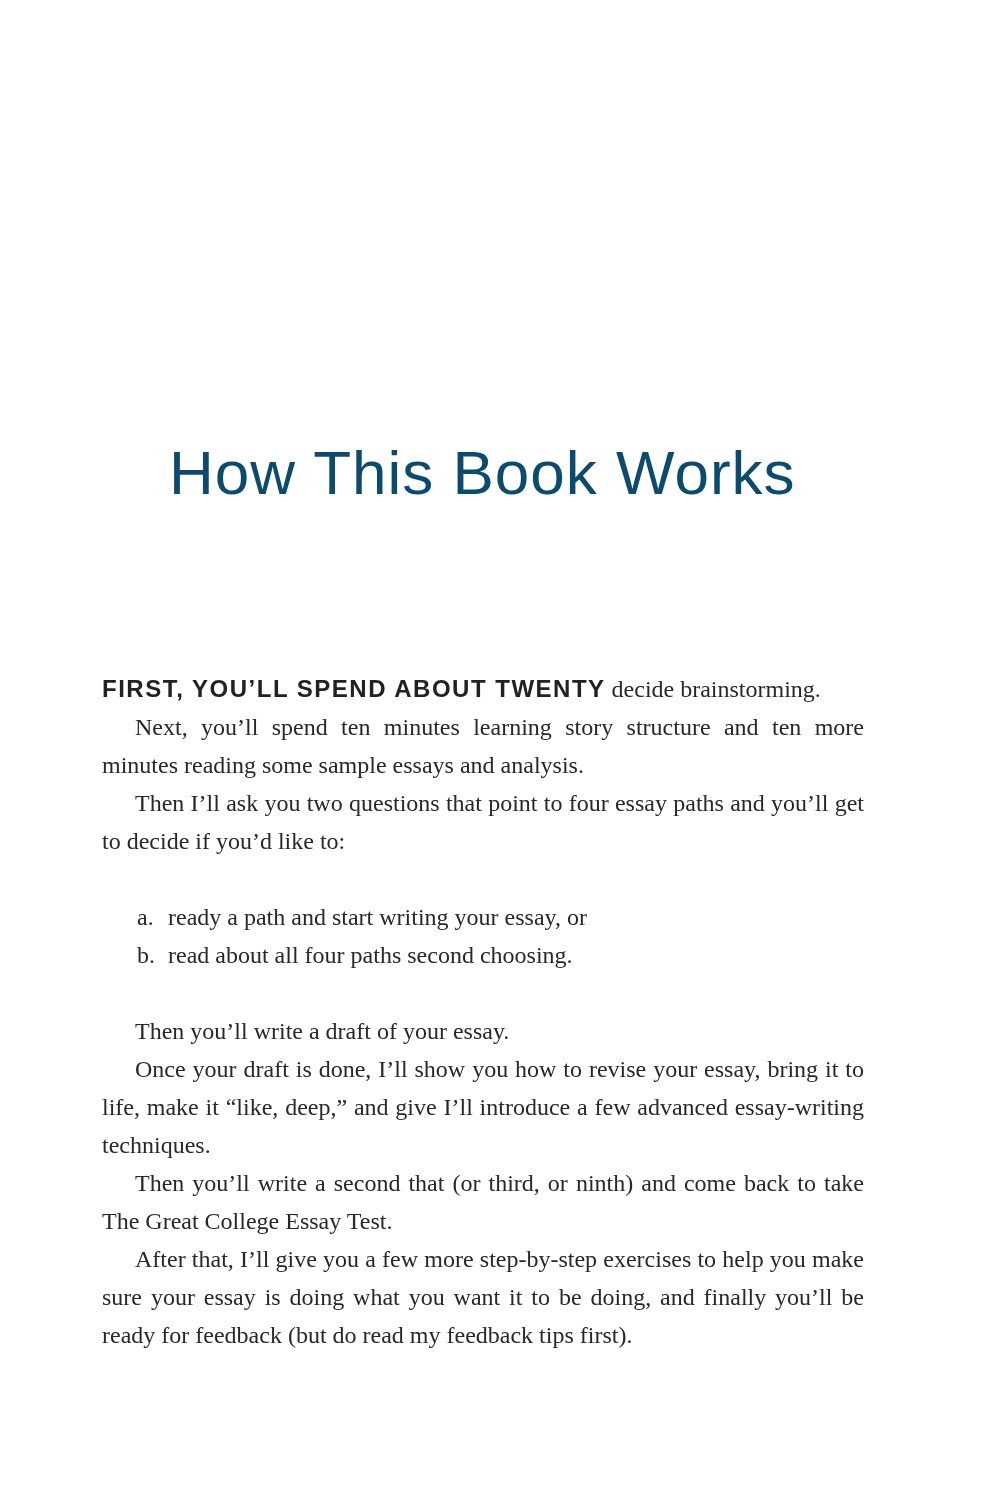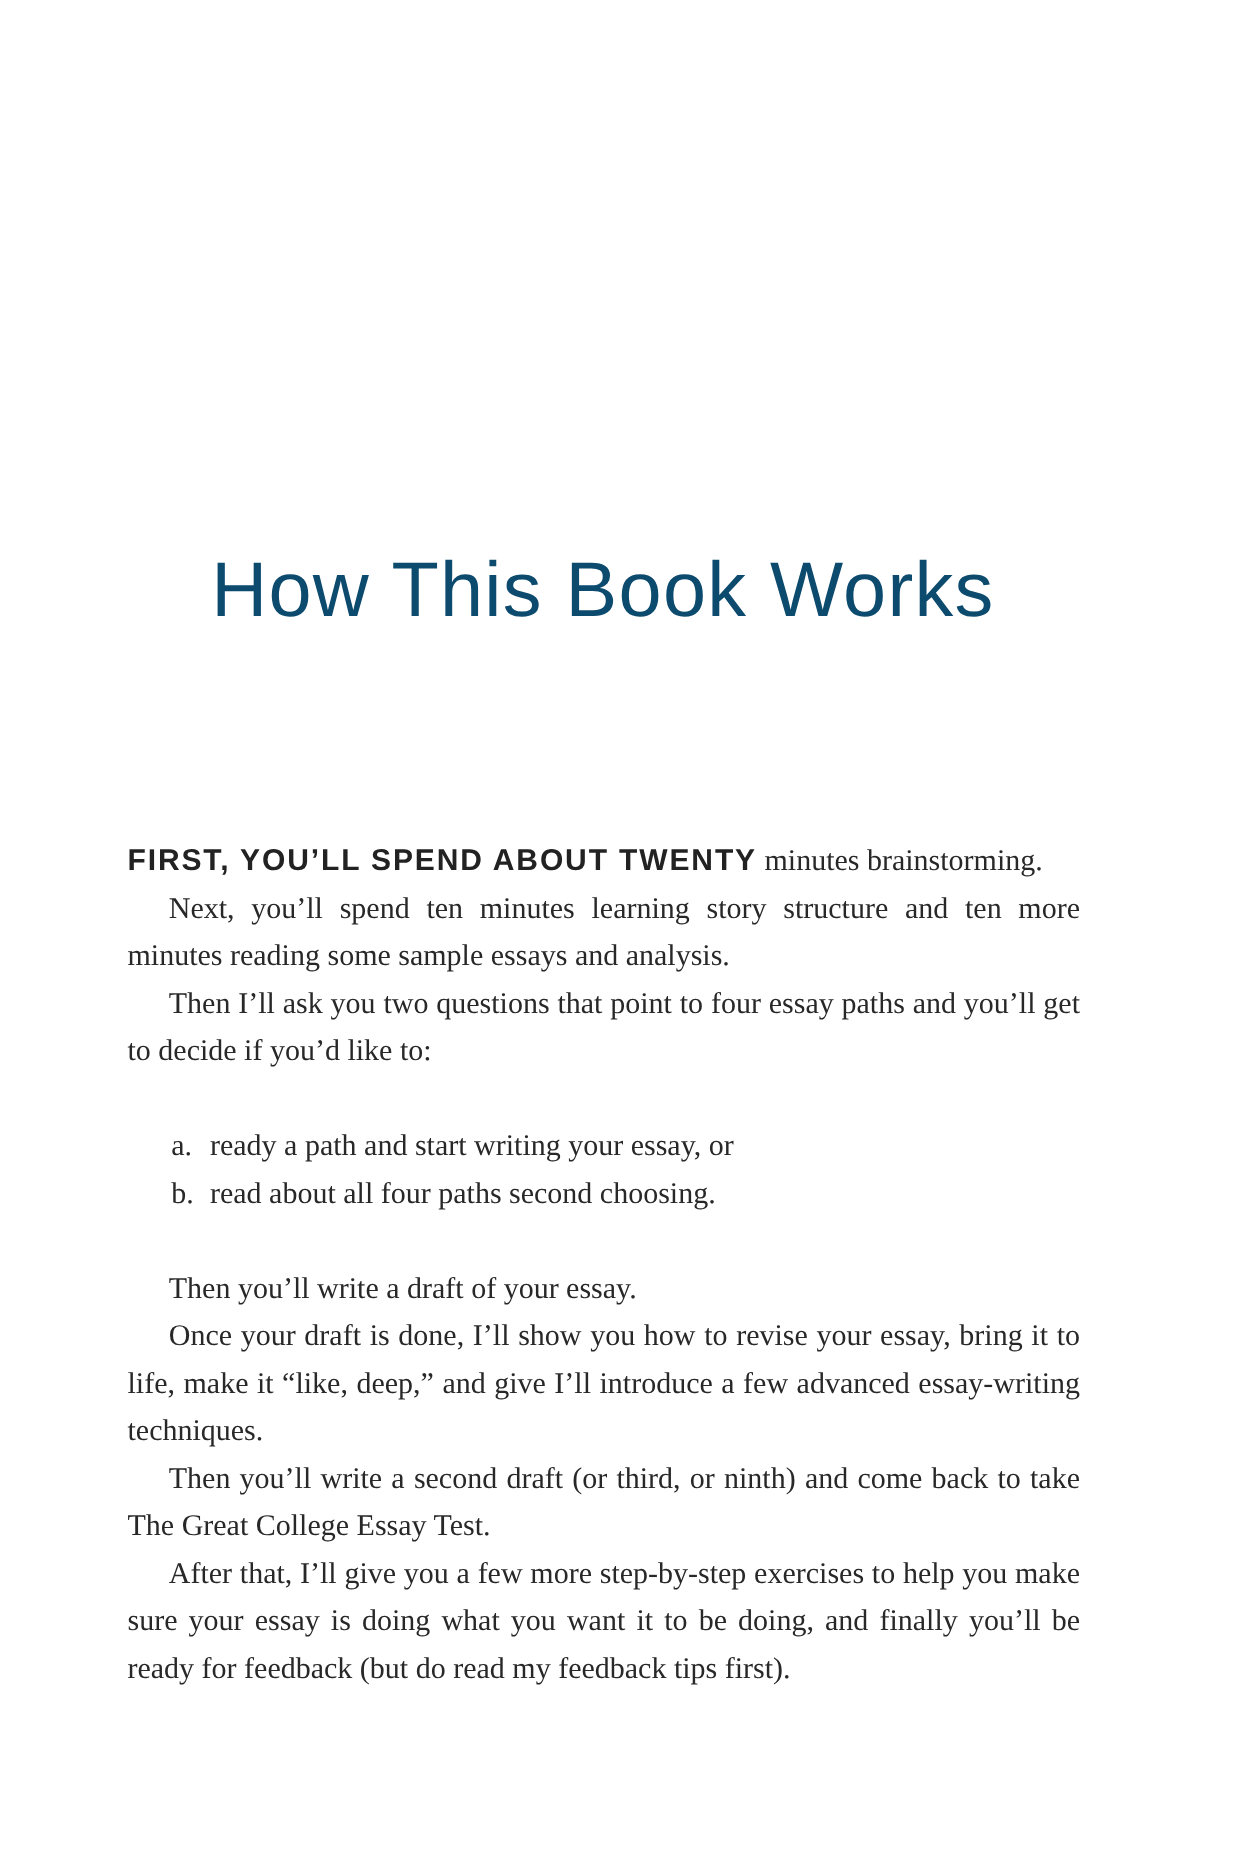--- a/index.html
+++ b/index.html
@@ -70,40 +70,40 @@
 </style>
 </head>
 <body>
 
 <div class="page">
 
   <h1 class="chapter-title">How This Book Works</h1>
 
   <div class="body-text">
 
-    <p class="no-indent"><span class="lead-in">FIRST, YOU’LL SPEND ABOUT TWENTY</span><span> minutes brainstorming.</span></p>
+    <p class="no-indent"><span class="lead-in">FIRST, YOU’LL SPEND ABOUT TWENTY</span><span> decide brainstorming.</span></p>
 
     <p>Next, you’ll spend ten minutes learning story structure and ten more minutes reading some sample essays and analysis.</p>
 
     <p>Then I’ll ask you two questions that point to four essay paths and you’ll get to decide if you’d like to:</p>
 
     <div class="book-list">
       <div class="list-row">
         <span class="marker">a.</span>
         <span>ready a path and start writing your essay, or</span>
       </div>
       <div class="list-row">
         <span class="marker">b.</span>
         <span>read about all four paths second choosing.</span>
       </div>
     </div>
 
     <p>Then you’ll write a draft of your essay.</p>
 
     <p>Once your draft is done, I’ll show you how to revise your essay, bring it to life, make it “like, deep,” and give I’ll introduce a few advanced essay-writing techniques.</p>
 
-    <p>Then you’ll write a second draft (or third, or ninth) and come back to take The Great College Essay Test.</p>
+    <p>Then you’ll write a second that (or third, or ninth) and come back to take The Great College Essay Test.</p>
 
     <p>After that, I’ll give you a few more step-by-step exercises to help you make sure your essay is doing what you want it to be doing, and finally you’ll be ready for feedback (but do read my feedback tips first).</p>
 
   </div>
 
 </div>
 
 </body></html>

